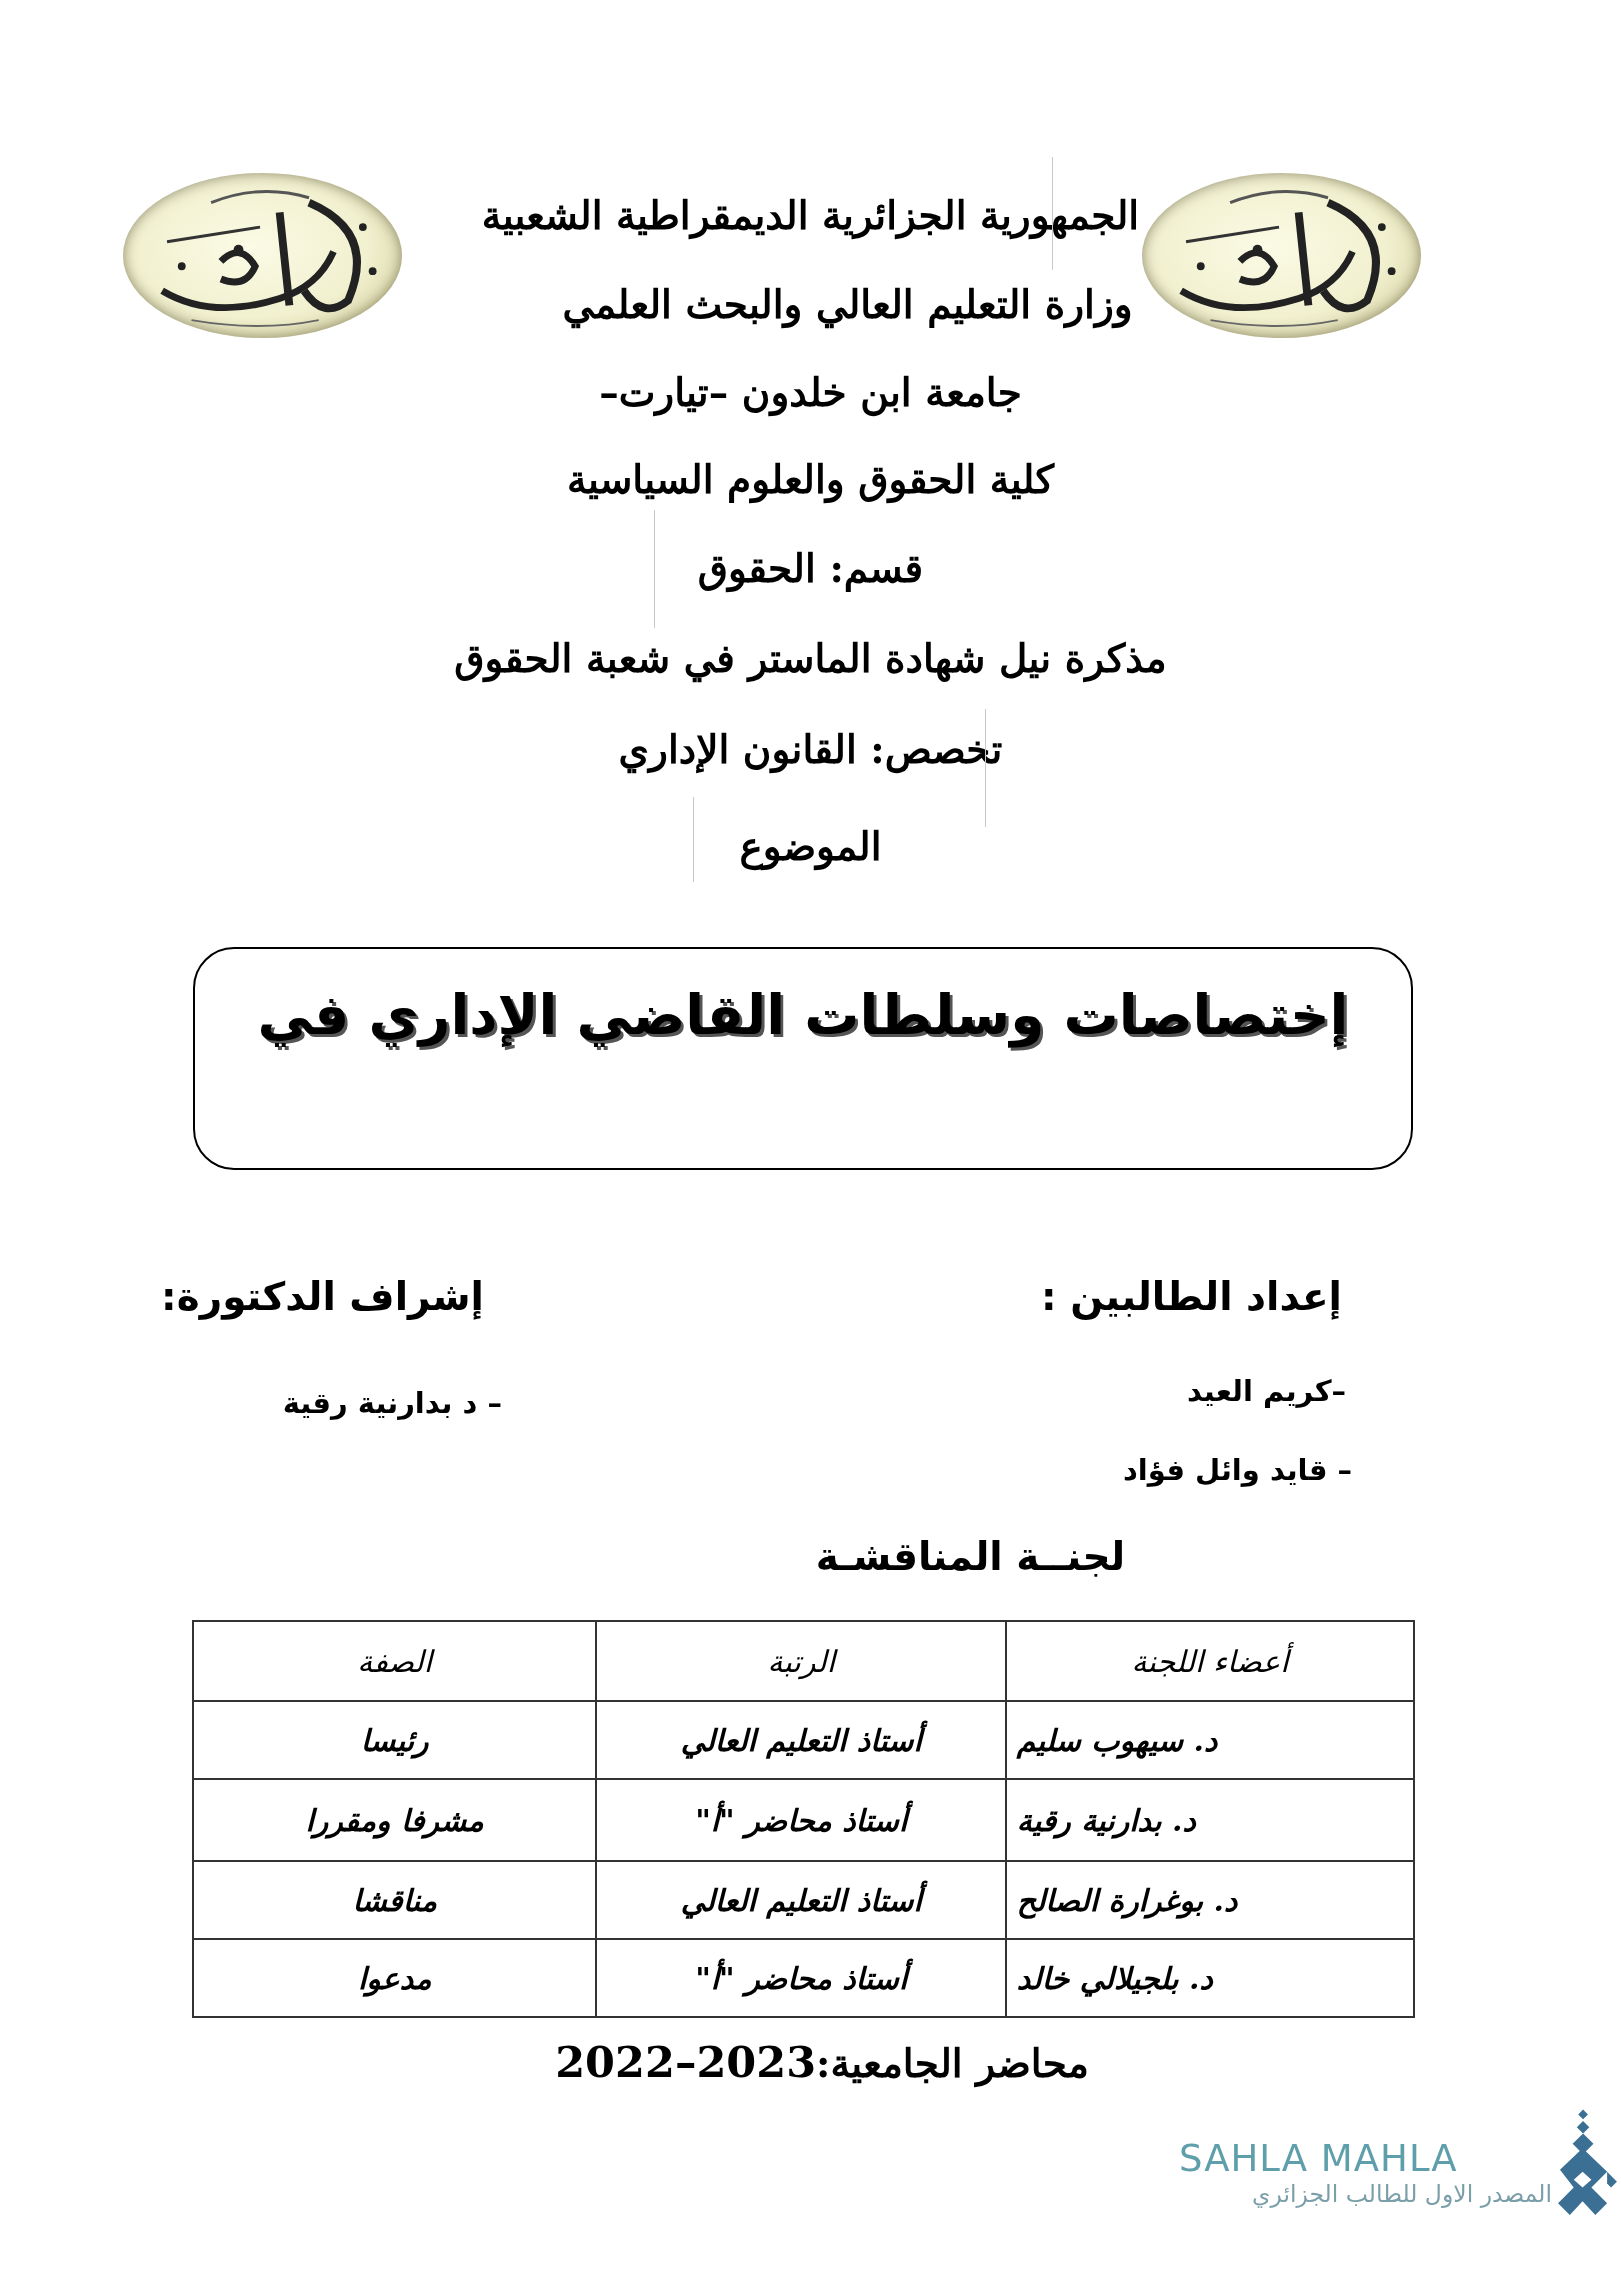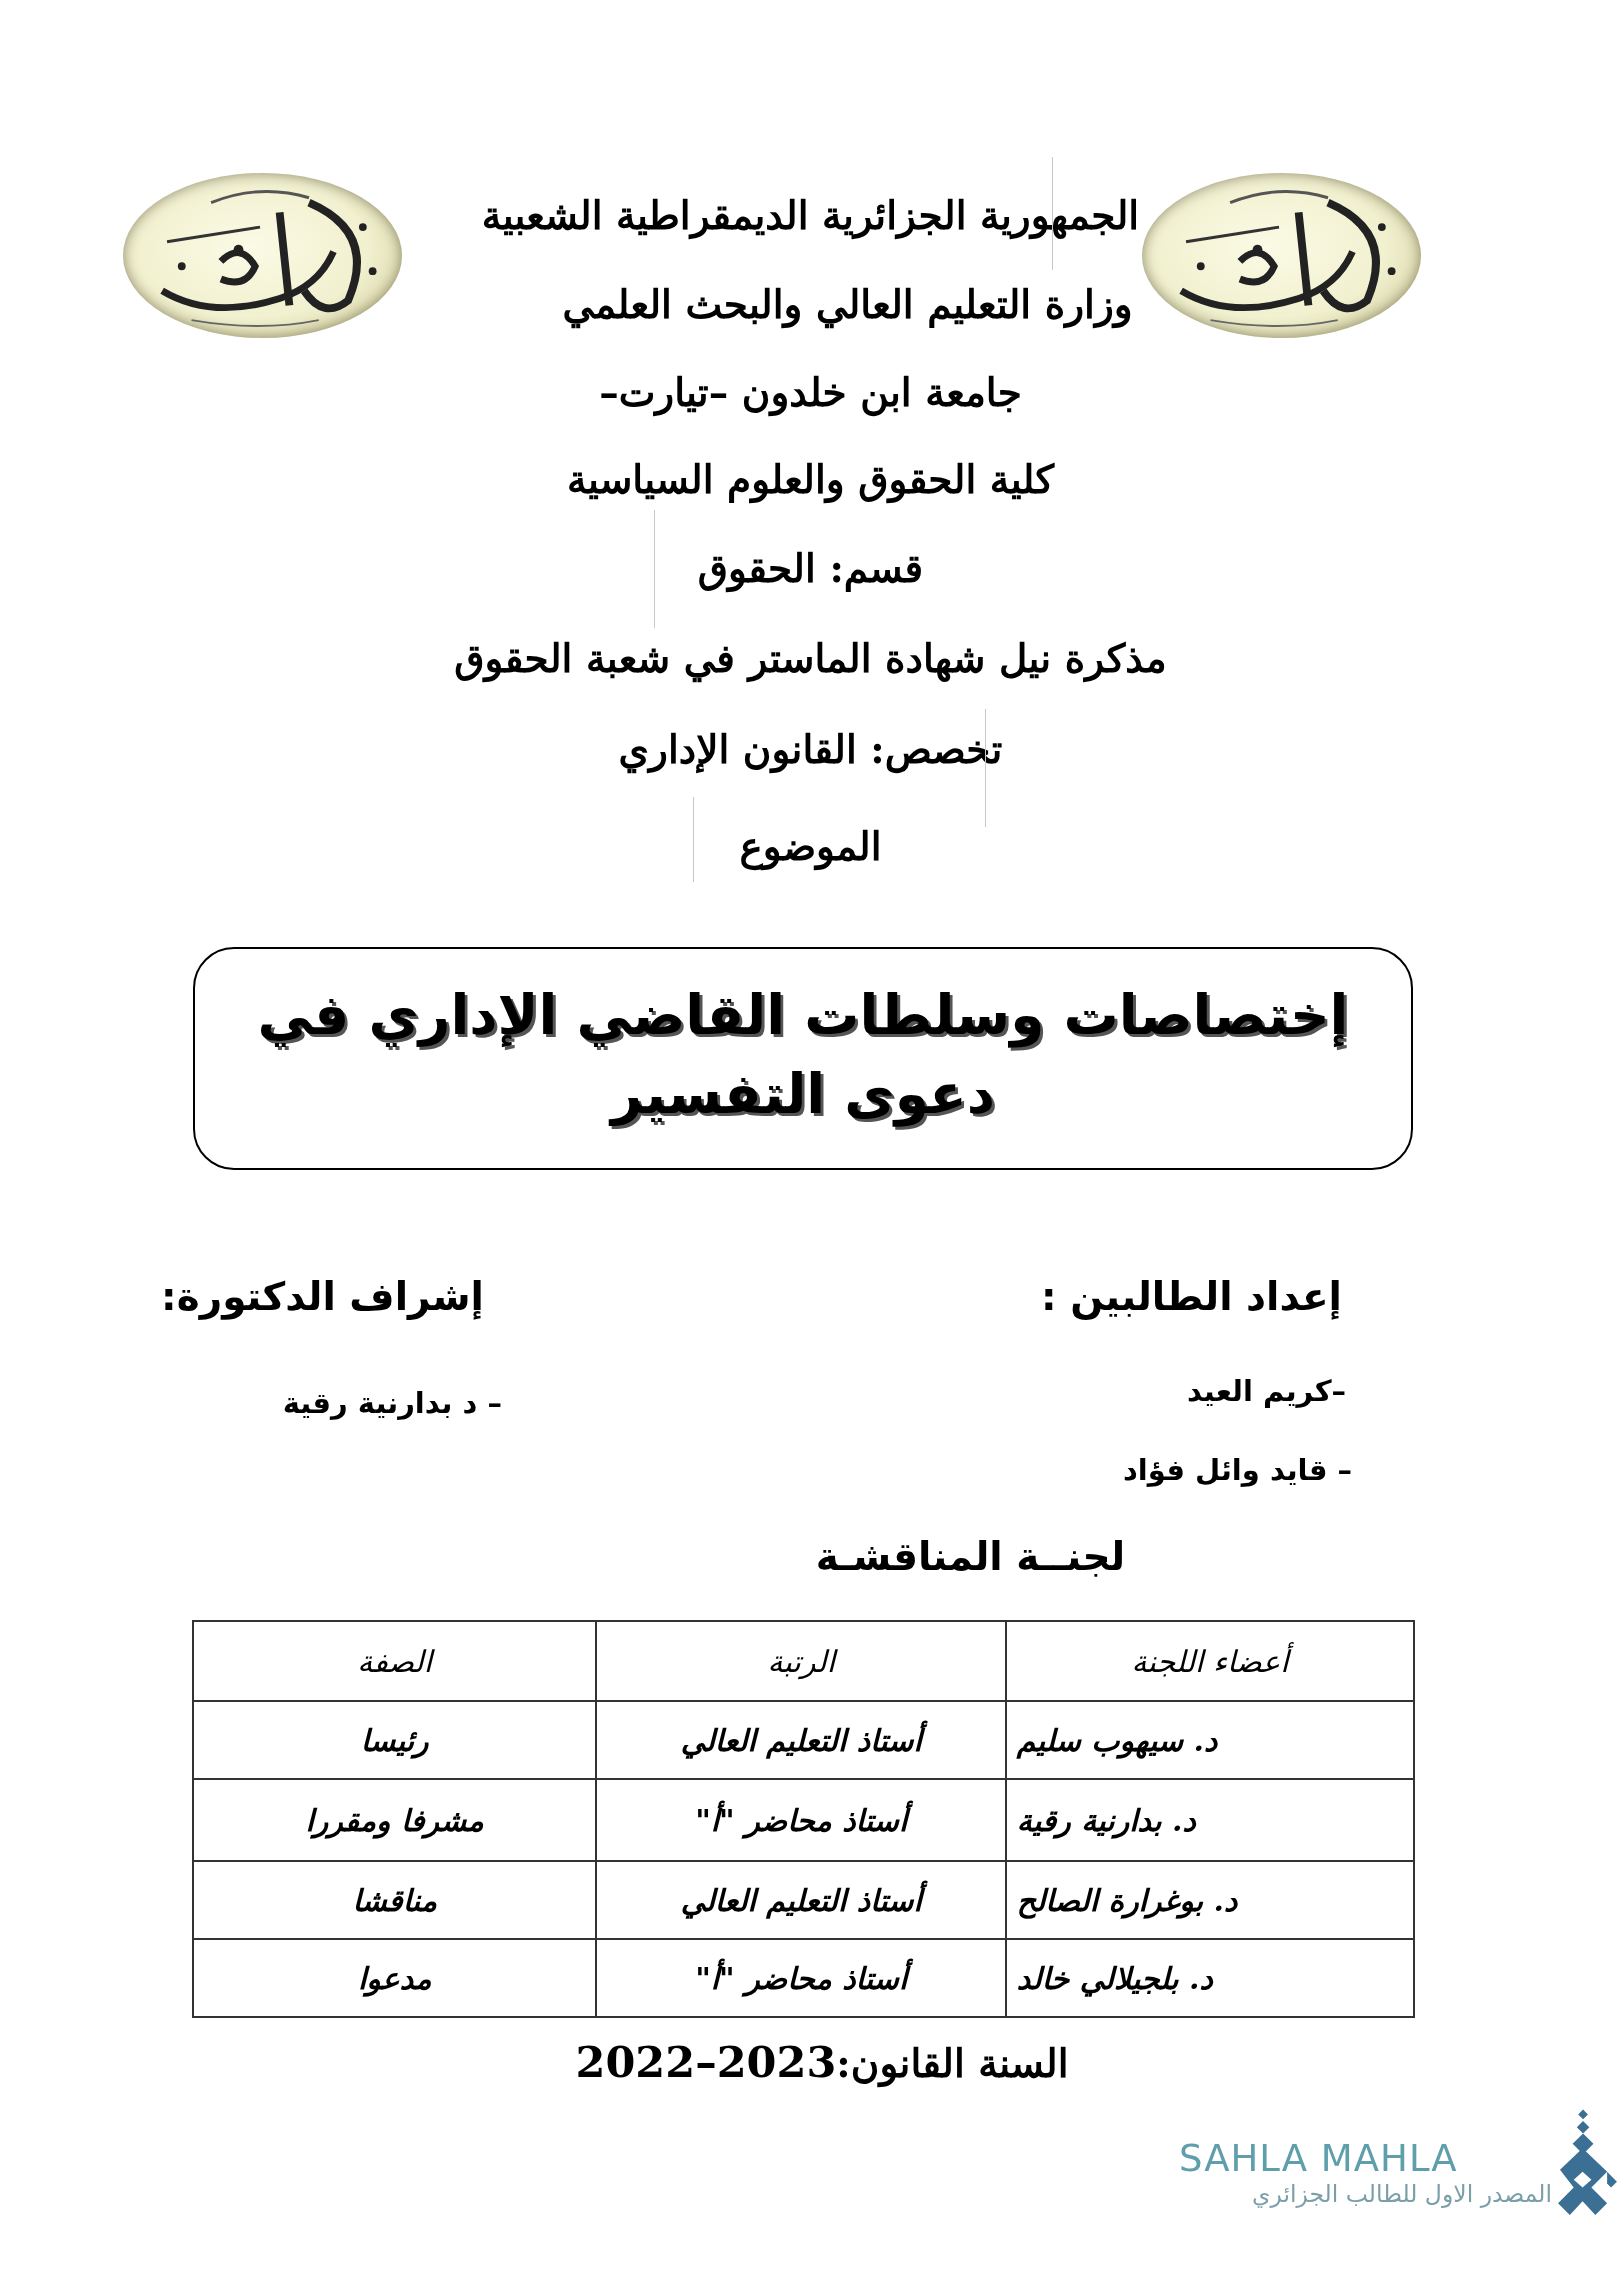--- a/index.html
+++ b/index.html
@@ -126,21 +126,20 @@
 <div class="line hdr" style="top:539px;">قسم: الحقوق</div>
 <div class="cursor" style="left:654px; top:510px; height:118px;"></div>
 <div class="line hdr" style="top:629px;">مذكرة نيل شهادة الماستر في شعبة الحقوق</div>
 <div class="line hdr" style="top:720px;">تخصص: القانون الإداري</div>
 <div class="cursor" style="left:985px; top:709px; height:118px;"></div>
 <div class="line hdr" style="top:817px;">الموضوع</div>
 <div class="cursor" style="left:693px; top:797px; height:85px;"></div>
 
 <div class="title-box">
   <div class="title-text" style="top:27.4px;">إختصاصات وسلطات القاضي الإداري في</div>
-  <div class="title-text" style="top:106px;">دعوى التفسير</div>
 </div>
 
 <div class="sig sig-head" style="right:279px; top:1272px;">إعداد الطالبين :</div>
 <div class="sig sig-name" style="right:275px; top:1372px;">–كريم العيد</div>
 <div class="sig sig-name" style="right:269px; top:1451px;">–  قايد وائل فؤاد</div>
 
 <div class="sig sig-head" style="right:1137px; top:1272px;">إشراف الدكتورة:</div>
 <div class="sig sig-name" style="right:1119px; top:1372px;margin-top:12px;">–  د بدارنية رقية</div>
 
 <div class="committee-title">لجنــة المناقشـة</div>
@@ -169,21 +168,21 @@
   </tr>
   <tr>
     <td class="name">د. بلجيلالي خالد</td>
     <td>أستاذ محاضر "أ"</td>
     <td>مدعوا</td>
   </tr>
 </tbody>
   </table>
 
 <div class="year">
-  <span>السنة القانون:</span><span class="num" style="unicode-bidi: embed; direction: ltr;">2022–2023</span>
+  <span>محاضر الجامعية:</span><span class="num" style="unicode-bidi: embed; direction: ltr;">2022–2023</span>
 </div>
 
 <div class="wm-latin">SAHLA MAHLA</div>
 <div class="wm-arabic">المصدر الاول للطالب الجزائري</div>
 <svg class="wm-icon" width="69" height="108" viewBox="0 0 70 110">
   <rect x="28" y="2" width="7" height="7" transform="rotate(45 31.5 5.5)" fill="#3b6f94"></rect>
   <rect x="27" y="14" width="9" height="9" transform="rotate(45 31.5 18.5)" fill="#3b6f94"></rect>
   <rect x="24" y="28" width="15" height="15" transform="rotate(45 31.5 35.5)" fill="#3b6f94"></rect>
   <rect x="27" y="50" width="9" height="9" transform="rotate(45 31.5 54.5)" fill="#a9d3dc"></rect>
   <path d="M8 62 L31 40 L56 64 L40 80 L56 96 L44 108 L31 94 L18 108 L6 96 L22 80 Z" fill="#3b6f94"></path>

